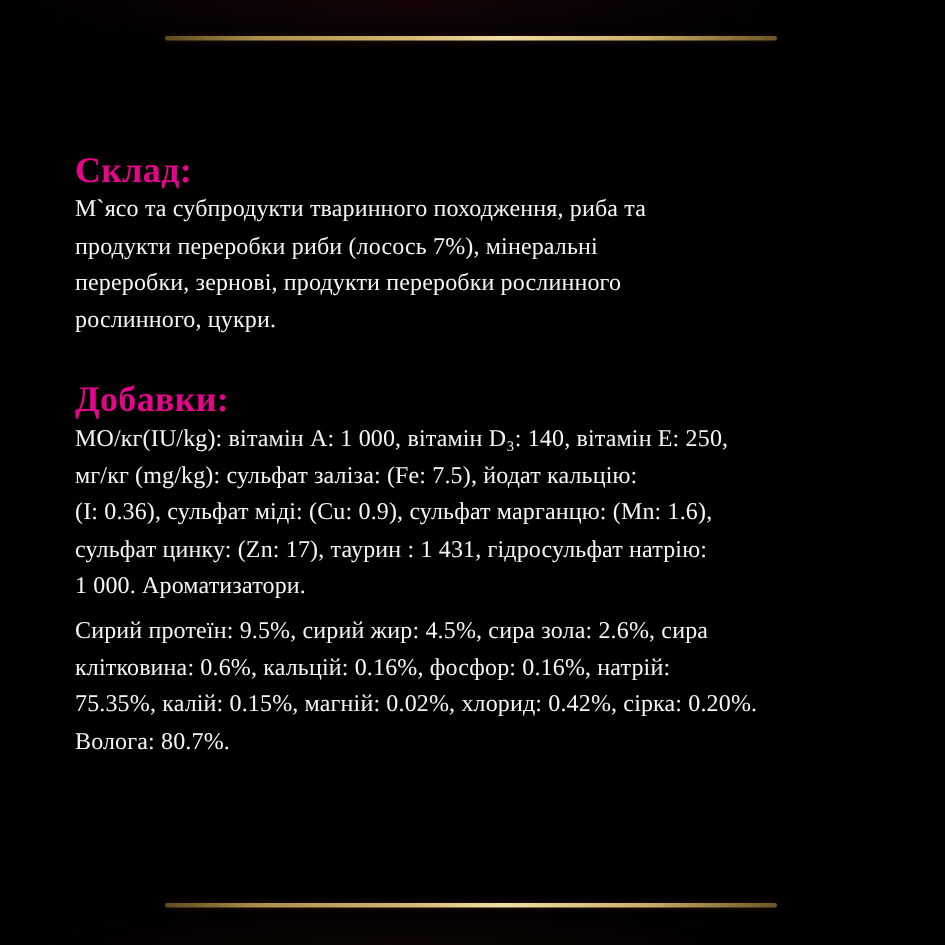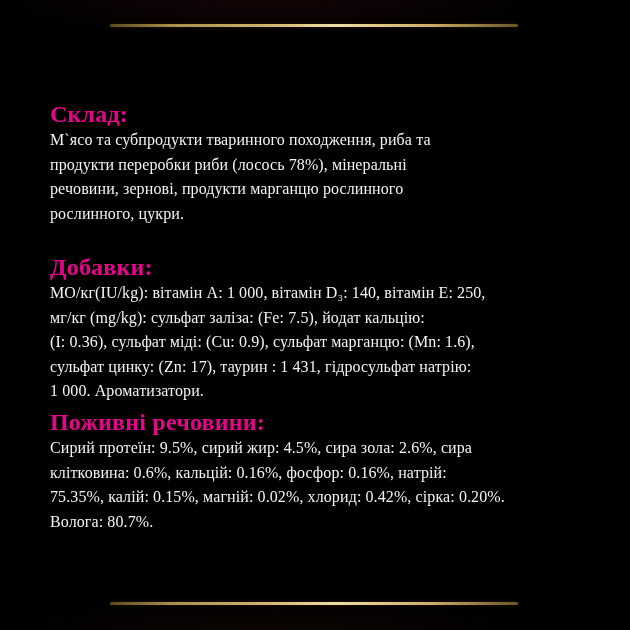--- a/index.html
+++ b/index.html
@@ -78,36 +78,35 @@
 <div class="canvas">
 
   <div class="corner-glow-top"></div>
   <div class="corner-glow-bottom"></div>
 
   <div class="gold-line top"></div>
 
   <div class="section section-1">
     <div class="heading">Склад:</div>
     <div class="body-line">М`ясо та субпродукти тваринного походження, риба та</div>
-    <div class="body-line">продукти переробки риби (лосось 78%), мінеральні</div>
-    <div class="body-line">речовини, зернові, продукти марганцю рослинного</div>
+    <div class="body-line">продукти переробки риби (лосось 7%), мінеральні</div>
+    <div class="body-line">переробки, зернові, продукти переробки рослинного</div>
     <div class="body-line">рослинного, цукри.</div>
   </div>
 
   <div class="section section-2">
     <div class="heading">Добавки:</div>
     <div class="body-line">МО/кг(IU/kg): вітамін А: 1 000, вітамін D₃: 140, вітамін Е: 250,</div>
     <div class="body-line">мг/кг (mg/kg): сульфат заліза: (Fe: 7.5), йодат кальцію:</div>
     <div class="body-line">(І: 0.36), сульфат міді: (Cu: 0.9), сульфат марганцю: (Mn: 1.6),</div>
     <div class="body-line">сульфат цинку: (Zn: 17), таурин : 1 431, гідросульфат натрію:</div>
     <div class="body-line">1 000. Ароматизатори.</div>
   </div>
 
   <div class="section section-3">
-    <div class="heading">Поживні речовини:</div>
     <div class="body-line">Сирий протеїн: 9.5%, сирий жир: 4.5%, сира зола: 2.6%, сира</div>
     <div class="body-line">клітковина: 0.6%, кальцій: 0.16%, фосфор: 0.16%, натрій:</div>
     <div class="body-line">75.35%, калій: 0.15%, магній: 0.02%, хлорид: 0.42%, сірка: 0.20%.</div>
     <div class="body-line">Волога: 80.7%.</div>
   </div>
 
   <div class="gold-line bottom"></div>
 
 </div>
 

